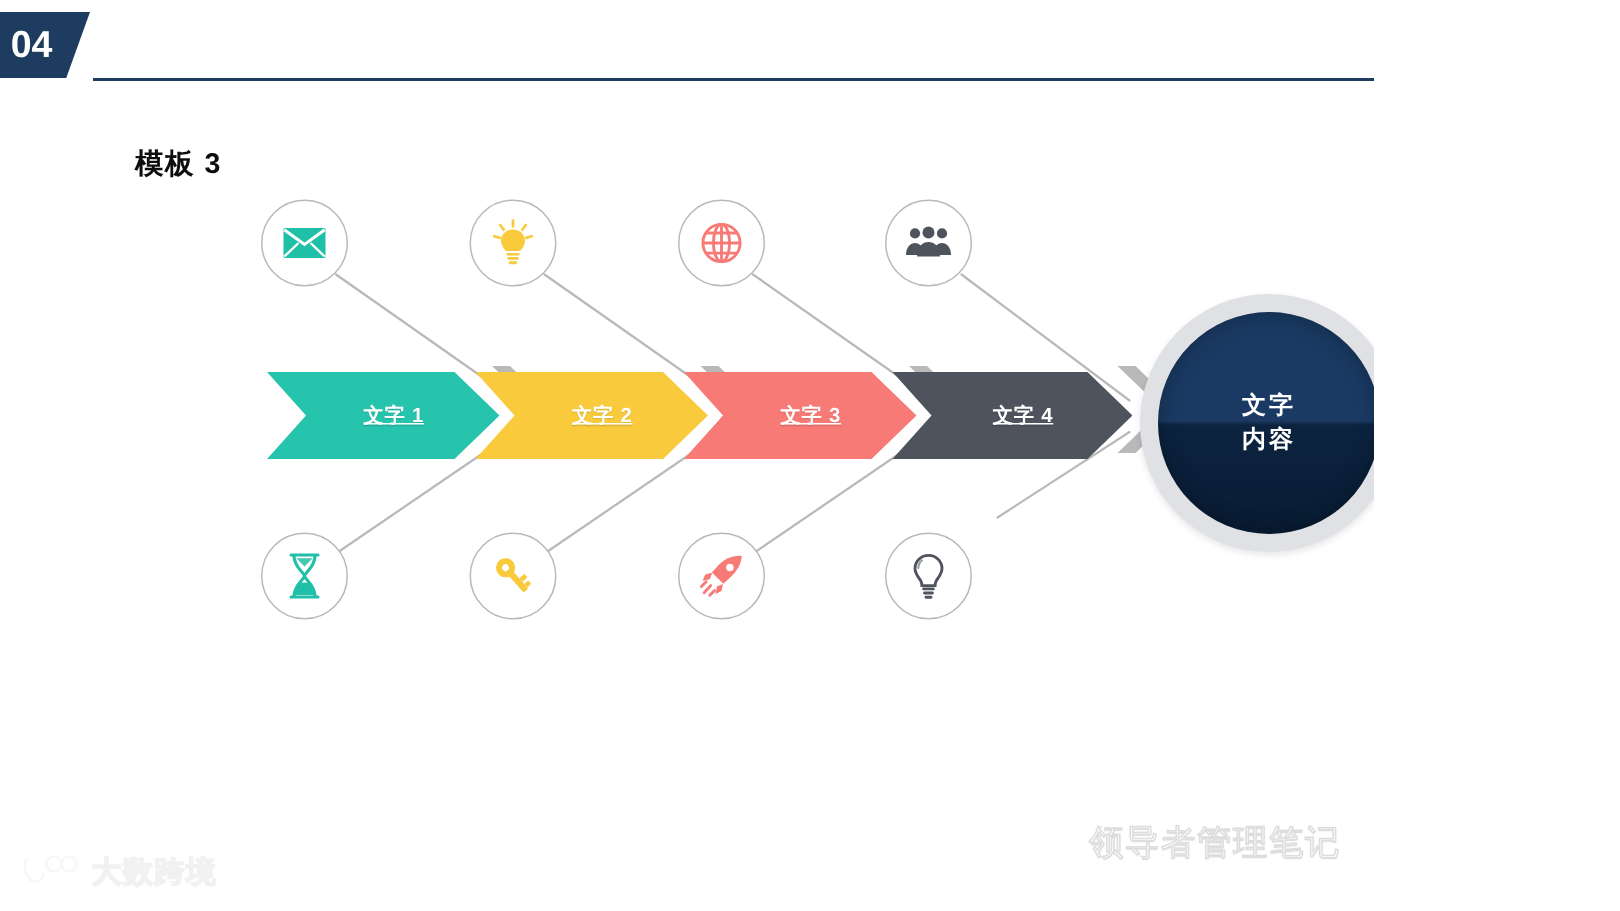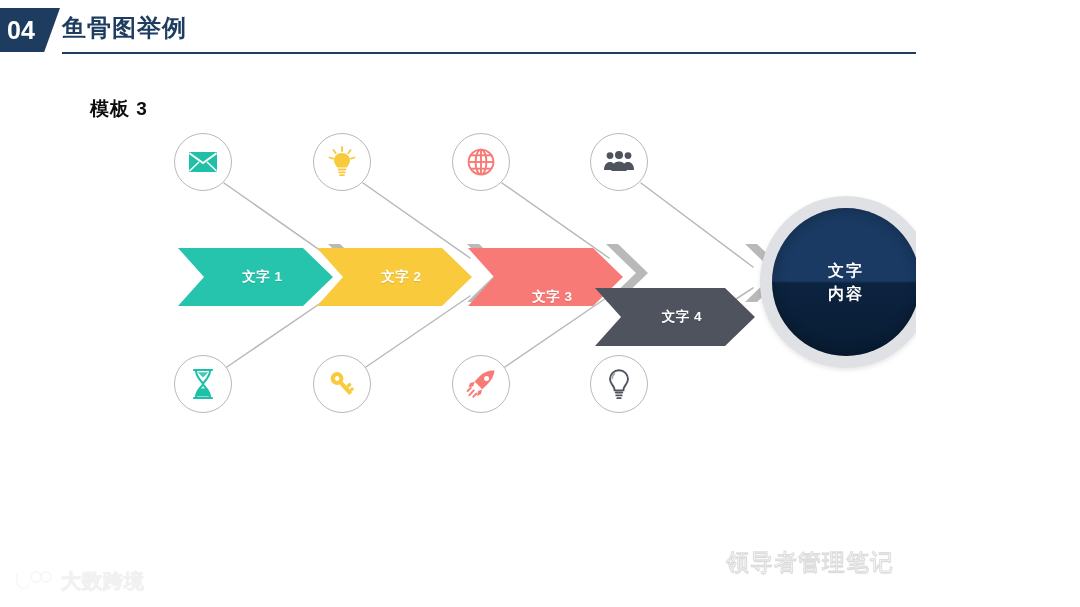--- a/index.html
+++ b/index.html
@@ -57,20 +57,21 @@
   
   .spine{position:absolute;left:178px;top:248px;width:590px;height:58px;}
   .chev{
     position:absolute;top:0;height:58px;
     display:flex;align-items:center;justify-content:center;
   }
   .chev-label{
     color:#ffffff;font-size:13.5px;font-weight:bold;letter-spacing:0.5px;
     position:relative;z-index:2;padding-left:14px;
     text-shadow:0 1px 1px rgba(0,0,0,0.12);
+    text-decoration:underline;
   }
 
   
   .endcircle{
     position:absolute;left:760px;top:196px;width:172px;height:172px;
     border-radius:50%;
     background:#dfe1e4;
     display:flex;align-items:center;justify-content:center;
     box-sizing:border-box;
     box-shadow:0 2px 5px rgba(0,0,0,0.10);
@@ -106,21 +107,20 @@
 </style>
 </head>
 <body>
 
 <div class="slide">
 
   <div class="header">
     <div class="badge">
       <span class="badge-num">04</span>
     </div>
-    <div class="title">鱼骨图举例</div>
     <div class="title-rule"></div>
   </div>
 
   <div class="subtitle">模板 3</div>
 
   <div class="diagram">
 
     <svg class="connectors" viewBox="0 0 1080 607">
       <g stroke="#b9b9b9" stroke-width="1.5" fill="none" stroke-linecap="round">
 
@@ -268,28 +268,28 @@
         <span class="chev-label">文字 1</span>
       </div>
 
       <div class="chev" style="left:139px;width:155px;justify-content:center;">
         <svg width="155" height="58" viewBox="0 0 155 58" style="position:absolute;left:0;top:0;">
           <path d="M0 0 L125 0 L155 29 L125 58 L0 58 L26 29 Z" fill="#f8ca3c"></path>
         </svg>
         <span class="chev-label">文字 2</span>
       </div>
 
-      <div class="chev" style="left:290px;width:155px;align-items:flex-end;">
+      <div class="chev" style="left:278px;width:155px;">
         <svg width="155" height="58" viewBox="0 0 155 58" style="position:absolute;left:0;top:0;">
           <path d="M0 0 L125 0 L155 29 L125 58 L0 58 L26 29 Z" fill="#f87a76"></path>
         </svg>
         <span class="chev-label">文字 3</span>
       </div>
 
-      <div class="chev" style="left:417px;width:160px;margin-top:40px;">
+      <div class="chev" style="left:417px;width:160px;">
         <svg width="160" height="58" viewBox="0 0 160 58" style="position:absolute;left:0;top:0;">
           <path d="M0 0 L130 0 L160 29 L130 58 L0 58 L26 29 Z" fill="#4f535e"></path>
         </svg>
         <span class="chev-label">文字 4</span>
       </div>
     </div>
 
     <div class="endcircle">
       <div class="endcircle-inner">
         <span>文字</span>

